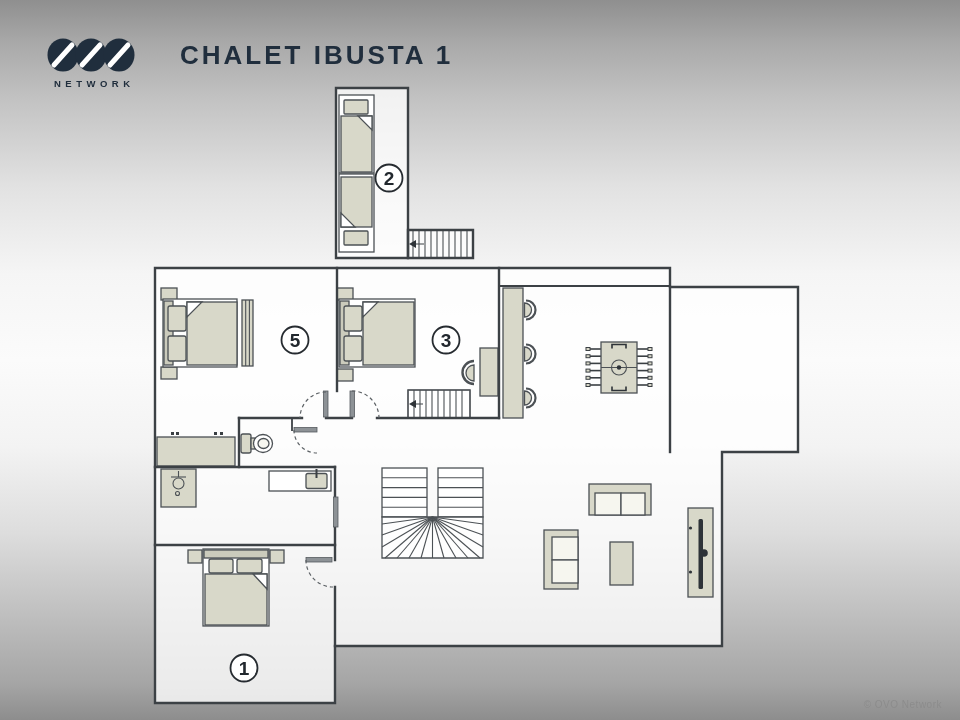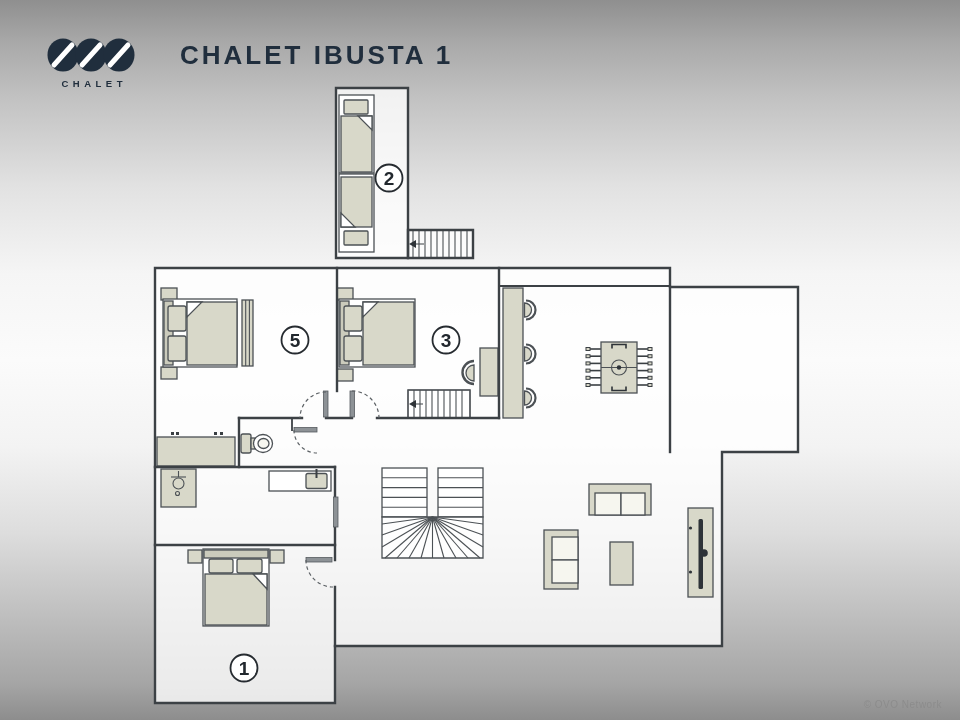--- a/index.html
+++ b/index.html
@@ -49,21 +49,21 @@
         <ellipse cx="17" cy="19" rx="15.5" ry="16.5"></ellipse>
         <ellipse cx="45" cy="19" rx="15.5" ry="16.5"></ellipse>
         <ellipse cx="73" cy="19" rx="15.5" ry="16.5"></ellipse>
       </g>
       <g stroke="#ffffff" stroke-width="5" stroke-linecap="round">
         <line x1="8" y1="29" x2="26" y2="9"></line>
         <line x1="36" y1="29" x2="54" y2="9"></line>
         <line x1="64" y1="29" x2="82" y2="9"></line>
       </g>
     </svg>
-    <span class="logo-sub">CHALET</span>
+    <span class="logo-sub">NETWORK</span>
   </div>
   <h1 class="title">CHALET IBUSTA 1</h1>
 </div>
 
 <svg class="plan" width="960" height="720" viewBox="0 0 960 720">
 
   <path class="roomfill" d="M155,268 H670 V287 H798 V452 H722 V646 H335 V703 H155 Z"></path>
   <rect class="roomfill" x="336" y="88" width="72" height="170"></rect>
   <rect class="roomfill" x="408" y="230" width="65" height="28"></rect>
 

